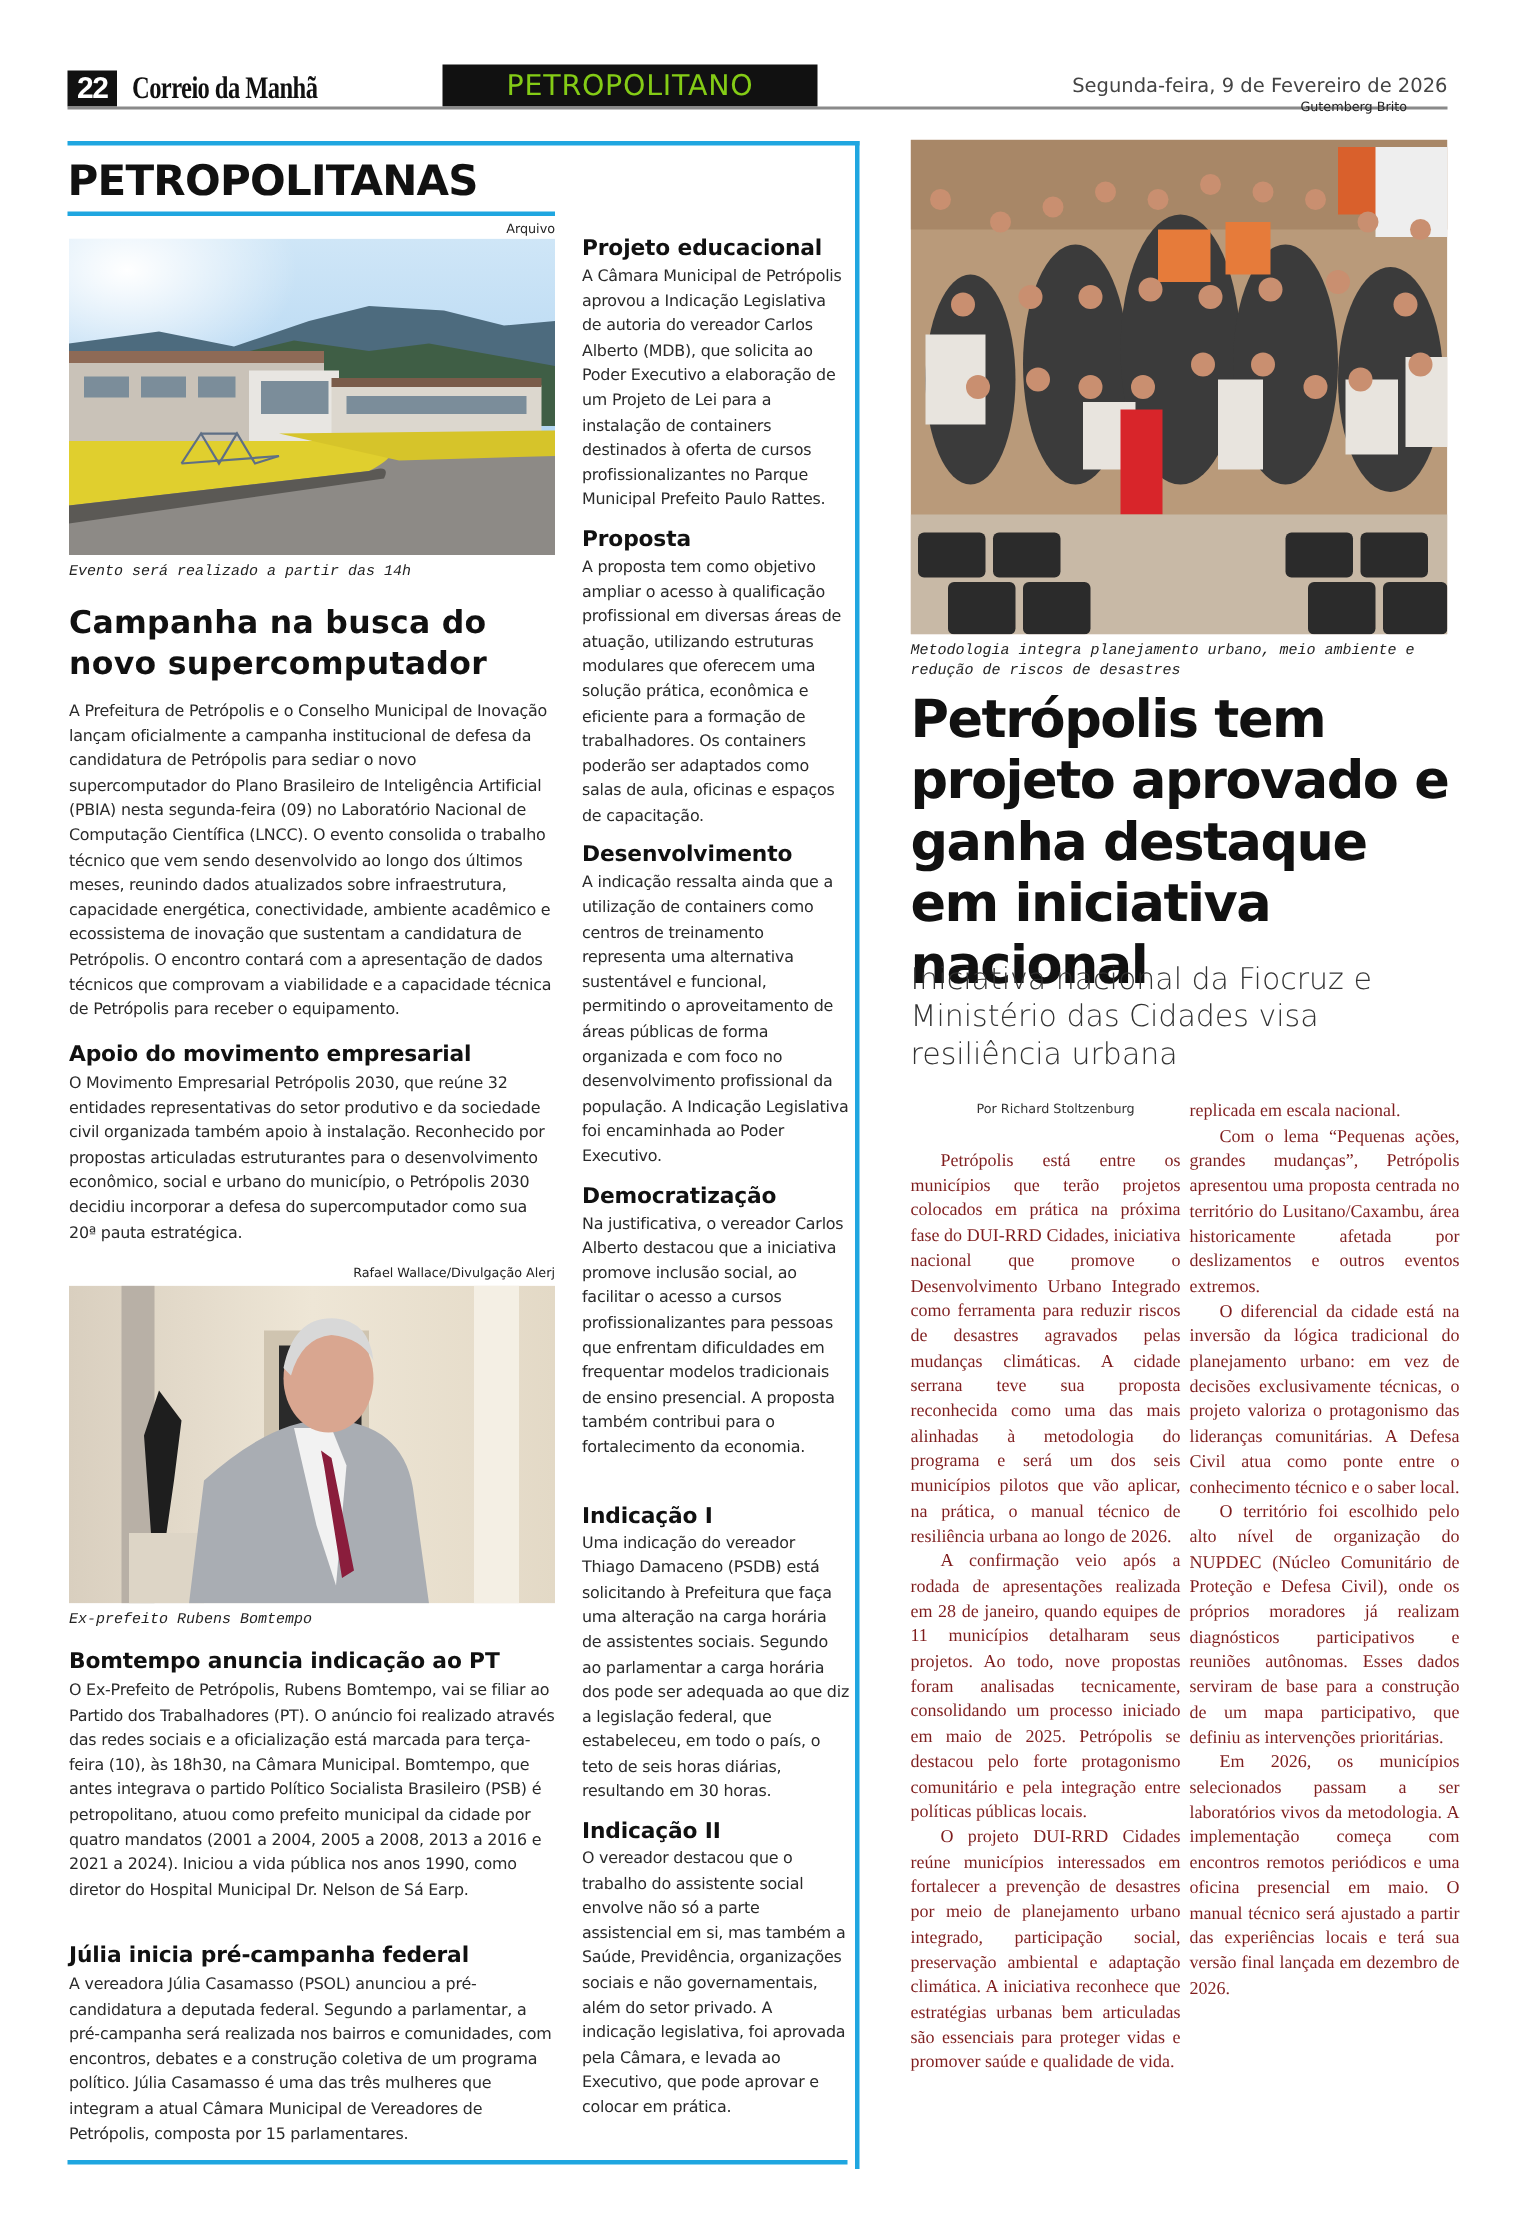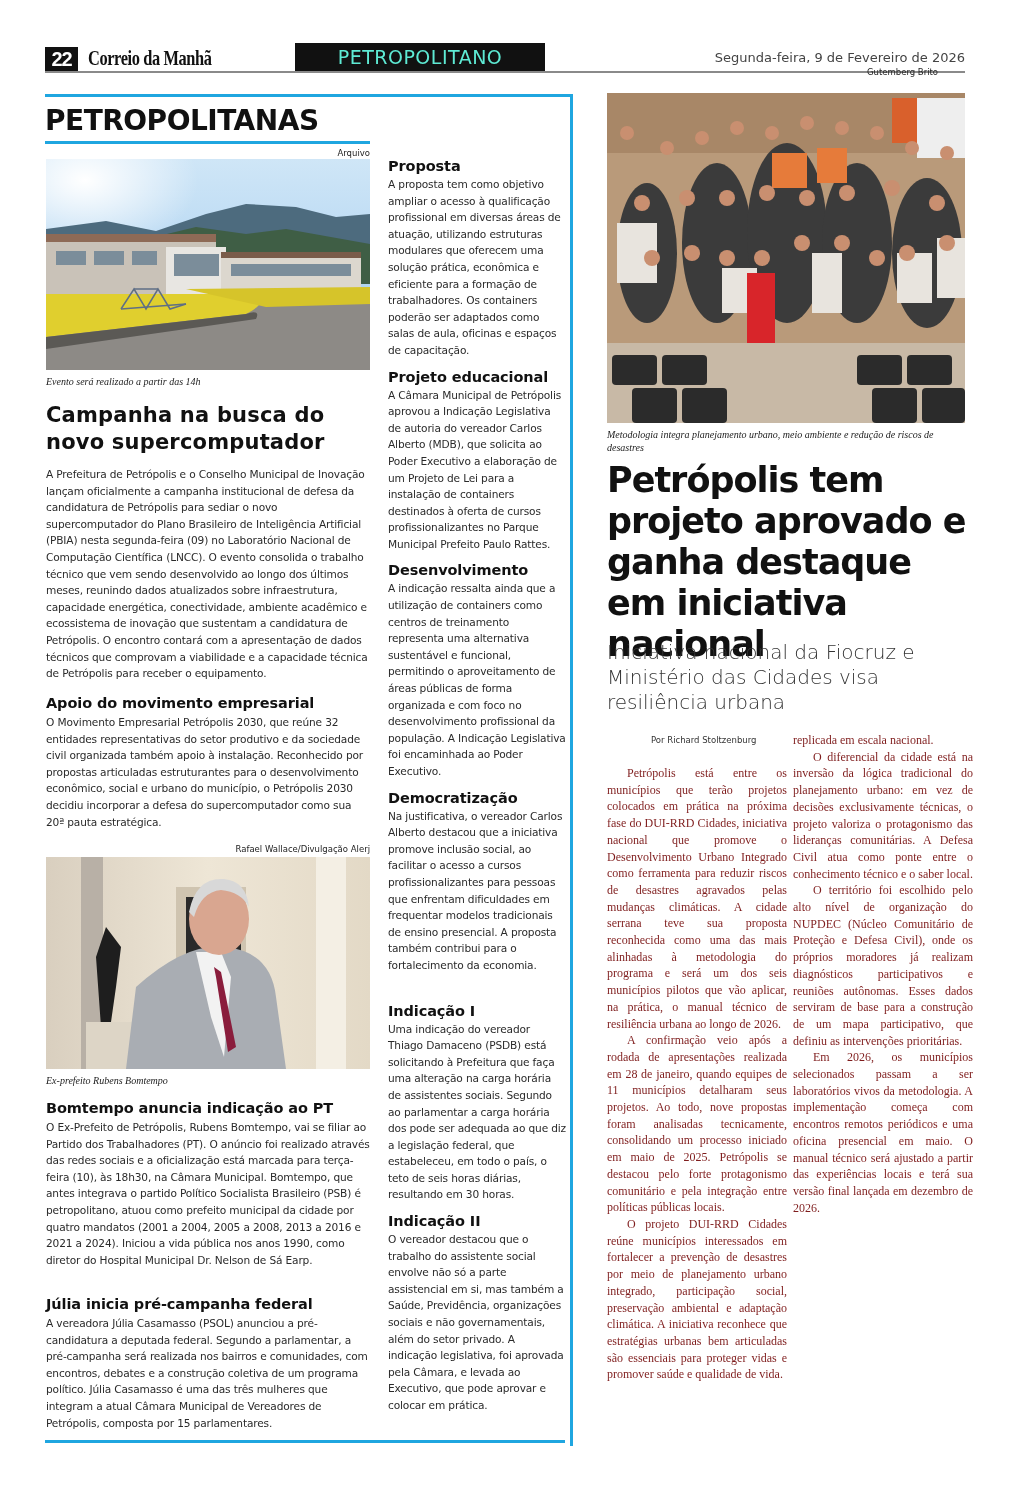--- a/index.html
+++ b/index.html
@@ -6,35 +6,35 @@
   html, body { width: 1010px; height: 1488px; background: #ffffff; overflow: hidden; }
   body { position: relative; font-family: "DejaVu Sans", sans-serif; color: #1a1a1a; }
 
   
   .masthead { position: absolute; left: 45px; top: 45px; width: 920px; height: 28px; }
   .masthead .rule { position: absolute; left: 0; right: 0; top: 26px; height: 2px; background: #8a8a8a; }
   .page-num { position: absolute; left: 0; top: 2px; height: 24px; width: 33px; background: #111; color: #fff;
     font-family: "Liberation Sans", sans-serif; font-weight: bold; font-size: 20px; line-height: 24px; text-align: center; letter-spacing: -1px; }
   .brand { position: absolute; left: 43px; top: 1px; font-family: "Liberation Serif", serif; font-weight: bold; font-size: 21px;
     transform: scaleX(0.78); transform-origin: left center; letter-spacing: -0.5px; color: #111; }
-  .section-tab { position: absolute; left: 250px; top: -2px; height: 28px; width: 250px; background: #111; color: #5eead4;
+  .section-tab { position: absolute; left: 250px; top: -2px; height: 28px; width: 250px; background: #111; color: #84cc16;
     font-family: "DejaVu Sans", sans-serif; font-size: 19px; line-height: 28px; text-align: center; letter-spacing: 0.5px; }
   .date { position: absolute; right: 0; top: 5px; font-family: "DejaVu Sans", sans-serif; font-size: 13px; color: #444; }
 
   
   .box-top { position: absolute; left: 45px; top: 94px; width: 528px; height: 3px; background: #1fa6e0; }
   .box-right { position: absolute; left: 570px; top: 94px; width: 3px; height: 1352px; background: #1fa6e0; }
   .box-bottom { position: absolute; left: 45px; top: 1440px; width: 520px; height: 3px; background: #1fa6e0; }
   .heading-rule { position: absolute; left: 45px; top: 141px; width: 325px; height: 3px; background: #1fa6e0; }
 
   .section-title { position: absolute; left: 45px; top: 104px; font-family: "DejaVu Sans", sans-serif; font-weight: bold;
     font-size: 28px; letter-spacing: -0.5px; color: #111; }
 
   .credit { position: absolute; font-family: "DejaVu Sans", sans-serif; font-size: 8.5px; color: #222; text-align: right; }
-  .caption { position: absolute; font-family: Liberation Serif, serif; font-style: italic; font-size: 10px; color: #222; line-height: 13px; }
+  .caption { position: absolute; font-family: Liberation Mono, monospace; font-style: italic; font-size: 10px; color: #222; line-height: 13px; }
 
   .photo { position: absolute; overflow: hidden; }
 
   .headline-lg { position: absolute; font-family: "DejaVu Sans", sans-serif; font-size: 21px; line-height: 27px; color: #111; letter-spacing: 0.2px; }
   .subhead { font-family: "DejaVu Sans", sans-serif; font-weight: bold; font-size: 14.5px; color: #111; line-height: 19px; letter-spacing: -0.1px; }
   .sans-body { font-family: "DejaVu Sans", sans-serif; font-size: 10.6px; line-height: 16.6px; color: #2a2a2a; letter-spacing: -0.15px; }
   .block { position: absolute; }
 
   .main-headline { position: absolute; left: 607px; top: 460px; width: 370px; font-family: "DejaVu Sans", sans-serif; font-weight: bold;
     font-size: 35px; line-height: 41px; color: #111; letter-spacing: -1px; }
@@ -138,26 +138,26 @@
 <div class="caption" style="left:46px; top:1074px;">Ex-prefeito Rubens Bomtempo</div>
 
 <h3 class="block subhead" style="left:46px; top:1099px; width:324px;">Bomtempo anuncia indicação ao PT</h3>
 <p class="block sans-body" style="left:46px; top:1119px; width:324px;">O Ex-Prefeito de Petrópolis, Rubens Bomtempo, vai se filiar ao Partido dos Trabalhadores (PT). O anúncio foi realizado através das redes sociais e a oficialização está marcada para terça-feira (10), às 18h30, na Câmara Municipal. Bomtempo, que antes integrava o partido Político Socialista Brasileiro (PSB) é petropolitano, atuou como prefeito municipal da cidade por quatro mandatos (2001 a 2004, 2005 a 2008, 2013 a 2016 e 2021 a 2024). Iniciou a vida pública nos anos 1990, como diretor do Hospital Municipal Dr. Nelson de Sá Earp.</p>
 
 <h3 class="block subhead" style="left:46px; top:1295px; width:324px;">Júlia inicia pré-campanha federal</h3>
 <p class="block sans-body" style="left:46px; top:1315px; width:324px;">A vereadora Júlia Casamasso (PSOL) anunciou a pré-candidatura a deputada federal. Segundo a parlamentar, a pré-campanha será realizada nos bairros e comunidades, com encontros, debates e a construção coletiva de um programa político. Júlia Casamasso é uma das três mulheres que integram a atual Câmara Municipal de Vereadores de Petrópolis, composta por 15 parlamentares.</p>
 
 <div class="block" style="left:388px; top:157px; width:178px;">
   <div style="margin-bottom:9px;">
+    <h3 class="subhead">Projeto educacional</h3>
+    <p class="sans-body">A Câmara Municipal de Petrópolis aprovou a Indicação Legislativa de autoria do vereador Carlos Alberto (MDB), que solicita ao Poder Executivo a elaboração de um Projeto de Lei para a instalação de containers destinados à oferta de cursos profissionalizantes no Parque Municipal Prefeito Paulo Rattes.</p>
+  </div>
+  <div style="margin-bottom:9px;">
     <h3 class="subhead">Proposta</h3>
     <p class="sans-body">A proposta tem como objetivo ampliar o acesso à qualificação profissional em diversas áreas de atuação, utilizando estruturas modulares que oferecem uma solução prática, econômica e eficiente para a formação de trabalhadores. Os containers poderão ser adaptados como salas de aula, oficinas e espaços de capacitação.</p>
-  </div>
-  <div style="margin-bottom:9px;">
-    <h3 class="subhead">Projeto educacional</h3>
-    <p class="sans-body">A Câmara Municipal de Petrópolis aprovou a Indicação Legislativa de autoria do vereador Carlos Alberto (MDB), que solicita ao Poder Executivo a elaboração de um Projeto de Lei para a instalação de containers destinados à oferta de cursos profissionalizantes no Parque Municipal Prefeito Paulo Rattes.</p>
   </div>
   <div style="margin-bottom:9px;">
     <h3 class="subhead">Desenvolvimento</h3>
     <p class="sans-body">A indicação ressalta ainda que a utilização de containers como centros de treinamento representa uma alternativa sustentável e funcional, permitindo o aproveitamento de áreas públicas de forma organizada e com foco no desenvolvimento profissional da população. A Indicação Legislativa foi encaminhada ao Poder Executivo.</p>
   </div>
   <div style="margin-bottom:9px;">
     <h3 class="subhead">Democratização</h3>
     <p class="sans-body">Na justificativa, o vereador Carlos Alberto destacou que a iniciativa promove inclusão social, ao facilitar o acesso a cursos profissionalizantes para pessoas que enfrentam dificuldades em frequentar modelos tradicionais de ensino presencial. A proposta também contribui para o fortalecimento da economia.</p>
   </div>
   <div style="margin-bottom:9px;margin-top:28px;">
@@ -245,16 +245,17 @@
 <div class="byline">Por Richard Stoltzenburg</div>
 
 <div class="serif-col" style="left:607px; top:765px;">
   <p>Petrópolis está entre os municípios que terão projetos colocados em prática na próxima fase do DUI-RRD Cidades, iniciativa nacional que promove o Desenvolvimento Urbano Integrado como ferramenta para reduzir riscos de desastres agravados pelas mudanças climáticas. A cidade serrana teve sua proposta reconhecida como uma das mais alinhadas à metodologia do programa e será um dos seis municípios pilotos que vão aplicar, na prática, o manual técnico de resiliência urbana ao longo de 2026.</p>
   <p>A confirmação veio após a rodada de apresentações realizada em 28 de janeiro, quando equipes de 11 municípios detalharam seus projetos. Ao todo, nove propostas foram analisadas tecnicamente, consolidando um processo iniciado em maio de 2025. Petrópolis se destacou pelo forte protagonismo comunitário e pela integração entre políticas públicas locais.</p>
   <p>O projeto DUI-RRD Cidades reúne municípios interessados em fortalecer a prevenção de desastres por meio de planejamento urbano integrado, participação social, preservação ambiental e adaptação climática. A iniciativa reconhece que estratégias urbanas bem articuladas são essenciais para proteger vidas e promover saúde e qualidade de vida.</p>
 </div>
 
 <div class="serif-col" style="left:793px; top:732px;">
   <p class="noindent">replicada em escala nacional.</p>
+  <p>Com o lema “Pequenas ações, grandes mudanças”, Petrópolis apresentou uma proposta centrada no território do Lusitano/Caxambu, área historicamente afetada por deslizamentos e outros eventos extremos.</p>
   <p>O diferencial da cidade está na inversão da lógica tradicional do planejamento urbano: em vez de decisões exclusivamente técnicas, o projeto valoriza o protagonismo das lideranças comunitárias. A Defesa Civil atua como ponte entre o conhecimento técnico e o saber local.</p>
   <p>O território foi escolhido pelo alto nível de organização do NUPDEC (Núcleo Comunitário de Proteção e Defesa Civil), onde os próprios moradores já realizam diagnósticos participativos e reuniões autônomas. Esses dados serviram de base para a construção de um mapa participativo, que definiu as intervenções prioritárias.</p>
   <p>Em 2026, os municípios selecionados passam a ser laboratórios vivos da metodologia. A implementação começa com encontros remotos periódicos e uma oficina presencial em maio. O manual técnico será ajustado a partir das experiências locais e terá sua versão final lançada em dezembro de 2026.</p>
 </div>
 
 </body></html>

